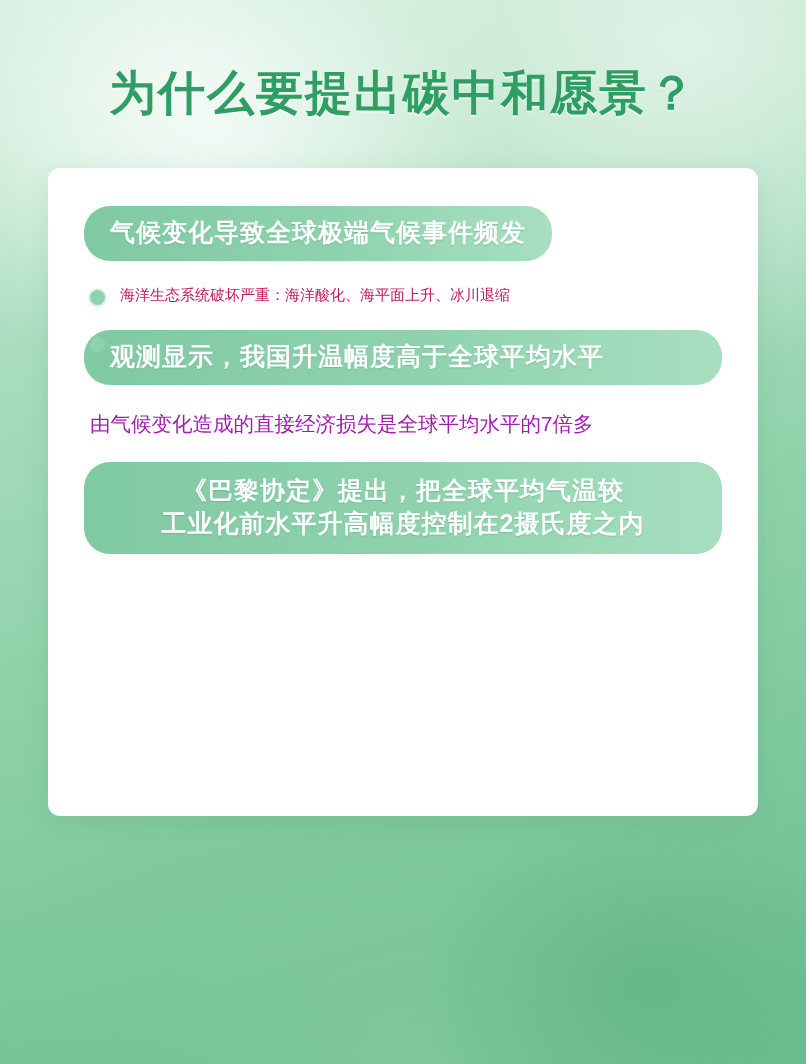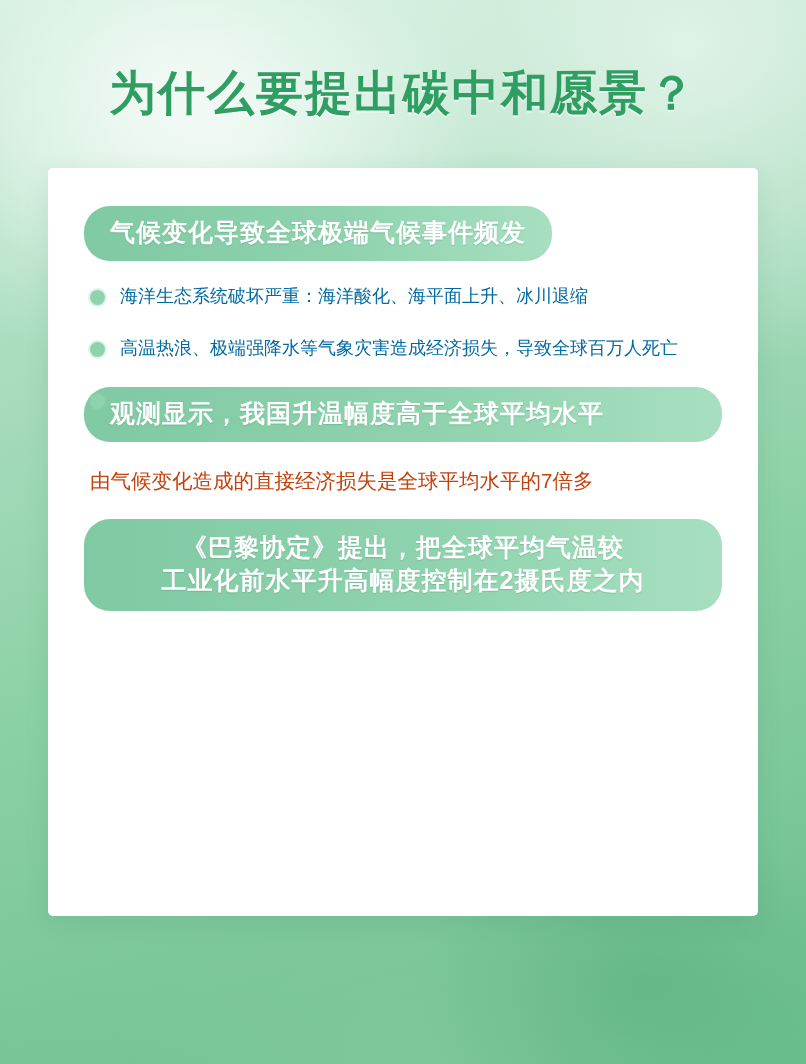--- a/index.html
+++ b/index.html
@@ -56,23 +56,23 @@
     color: #2e9e62;
     text-shadow: 0 2px 0 rgba(255,255,255,0.55);
     z-index: 3;
   }
 
   .card {
     position: absolute;
     left: 48px;
     top: 168px;
     width: 710px;
-    height: 748px;
+    height: 648px;
     background: #ffffff;
-    border-radius: 5px;
+    border-radius: 12px;
     box-shadow: 0 6px 24px rgba(40,120,80,0.12);
     z-index: 2;
   }
 
   .inner {
     position: absolute;
     left: 36px;
     top: 38px;
     right: 36px;
   }
@@ -95,39 +95,39 @@
 
   .bullets {
     margin: 22px 0 0 0;
     padding: 0;
     list-style: none;
   }
   .bullets li {
     position: relative;
     padding-left: 36px;
     margin-bottom: 24px;
-    font-size: 18px;
+    font-size: 15px;
     line-height: 1.55;
-    color: #0369a1;
+    color: #be185d;
   }
   .bullets li .dot {
     position: absolute;
     left: 6px;
     top: 7px;
     width: 15px;
     height: 15px;
     border-radius: 50%;
     background: #8ed3ae;
     box-shadow: 0 0 0 2px rgba(142,211,174,0.28);
   }
 
   .para {
     font-size: 20.5px;
     line-height: 1.62;
-    color: #c2410c;
+    color: #a21caf;
     margin: 22px 0 0 0;
     padding-left: 6px;
   }
 
   .section { margin-top: 22px; }
   .section:first-child { margin-top: 0; }
 
   .bottom-strip {
     position: absolute;
     left: 0;
@@ -149,24 +149,20 @@
 
       <div class="section">
         <div class="banner">气候变化导致全球极端气候事件频发</div>
         <ul class="bullets">
           <li>
             <span class="dot"></span>
             <span>海洋生态系统破坏严重：海洋酸化、海平面上升、冰川退缩</span>
           </li>
           <li>
             <span class="dot"></span>
-            <span>高温热浪、极端强降水等气象灾害造成经济损失，导致全球百万人死亡</span>
-          </li>
-          <li>
-            <span class="dot"></span>
           </li>
         </ul>
       </div>
 
       <div class="section">
         <div class="banner wide">观测显示，我国升温幅度高于全球平均水平</div>
         <p class="para">由气候变化造成的直接经济损失是全球平均水平的7倍多</p>
       </div>
 
       <div class="section">

